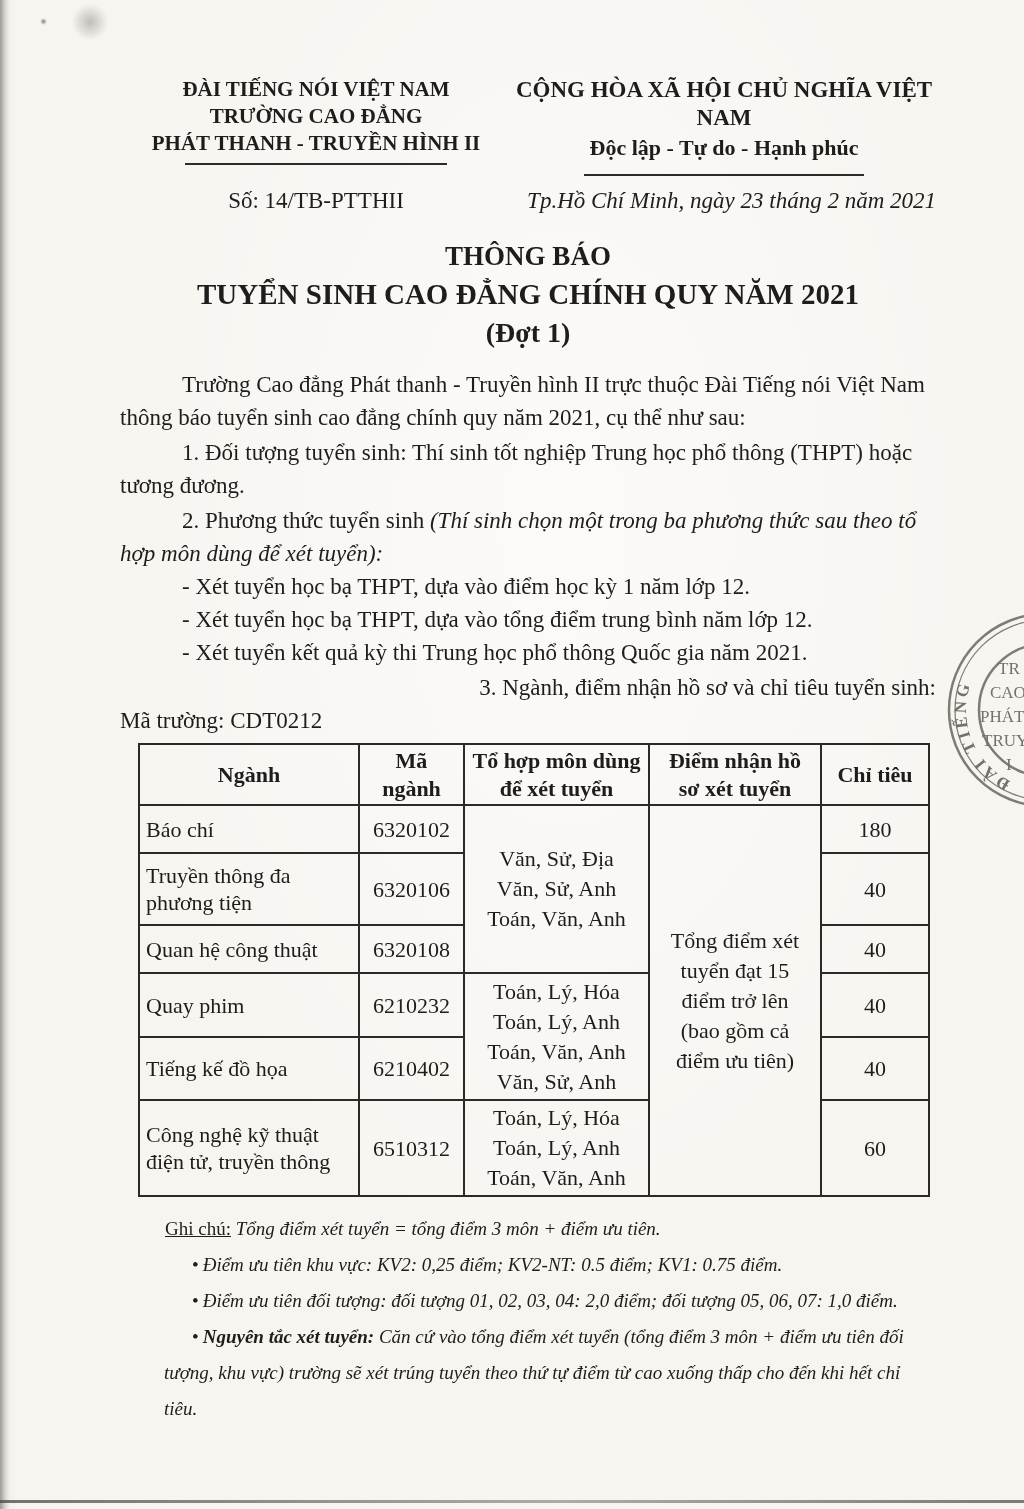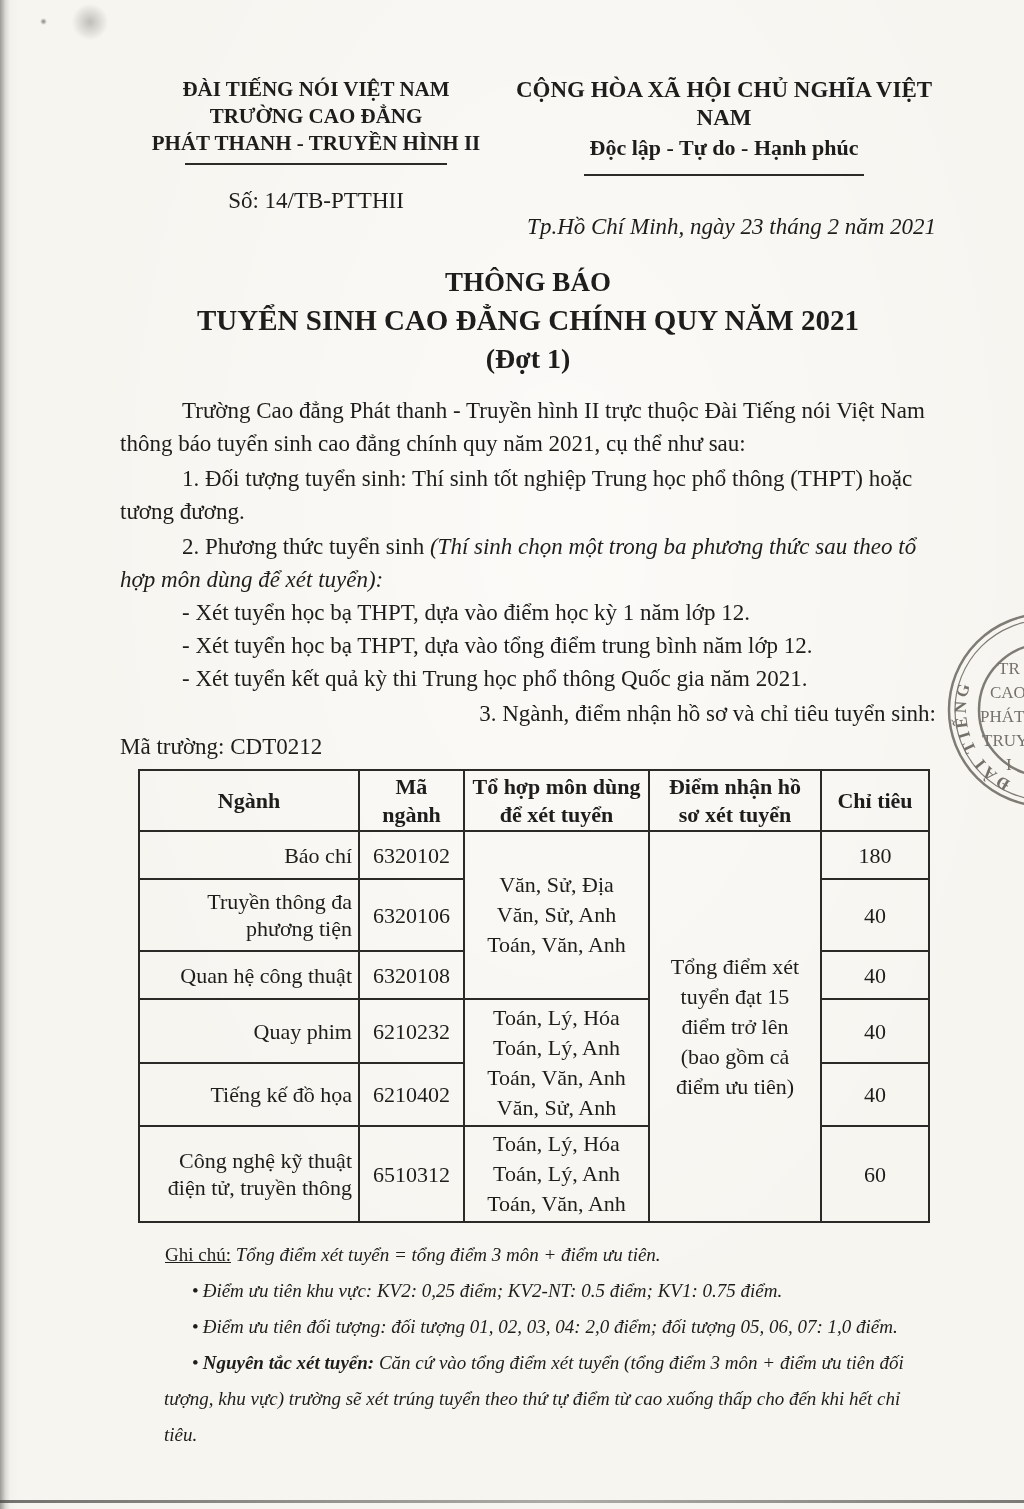--- a/index.html
+++ b/index.html
@@ -30,21 +30,21 @@
 
   
   .hdr { display:flex; }
   .hdr-left { width:392px; text-align:center; }
   .hdr-right { flex:1; text-align:center; }
   .org-line { font-weight:bold; font-size:21px; line-height:27px; }
   .org-underline { width:262px; height:2px; background:#2c2b28; margin:6px auto 0; }
   .nat1 { font-weight:bold; font-size:23px; line-height:28px; }
   .nat2 { display:inline-block; font-weight:bold; font-size:22px; line-height:27px;
           border-bottom:2px solid #2c2b28; padding:0 6px 13px; margin-top:2px; }
-  .hdr2 { display:flex; margin-top:12px;flex-direction:column; }
+  .hdr2 { display:flex; margin-top:12px; }
   .doc-number { width:392px; text-align:center; font-size:23px; }
   .place-date { flex:1; text-align:right; font-style:italic; font-size:23px; }
 
   
   .title-block { text-align:center; margin-top:26px; line-height:1.22; }
   .title-1 { font-weight:bold; font-size:27px; }
   .title-2 { font-weight:bold; font-size:29px; margin-top:4px; }
   .title-3 { font-weight:bold; font-size:28px; margin-top:4px; }
 
   
@@ -60,21 +60,21 @@
   .underline { text-decoration:underline; }
 
   
   table.adm {
     border-collapse:collapse; table-layout:fixed;
     margin:6px 0 0 18px; width:790px;
     font-size:22px; line-height:1.25;
   }
   table.adm th, table.adm td { border:2px solid #2b2a27; padding:2px 6px; vertical-align:middle; }
   table.adm th { font-weight:bold; text-align:center; }
-  td.c-nganh { text-align:right; padding-left:12px; }
+  td.c-nganh { text-align:left; padding-left:12px; }
   td.c-ma, td.c-tohop, td.c-diem, td.c-chitieu { text-align:center; }
   .tohop-line { line-height:30px; text-align:center; }
   .diem-inner { line-height:30px; text-align:center; padding:0 8px; }
   tr.hrow { height:60px; }
   tr.r1 { height:48px; } tr.r2 { height:72px; } tr.r3 { height:48px; }
   tr.r4 { height:64px; } tr.r5 { height:63px; } tr.r6 { height:88px; }
 
   
   .notes { margin-top:14px; }
   .notes p { font-size:19px; line-height:36px; }

